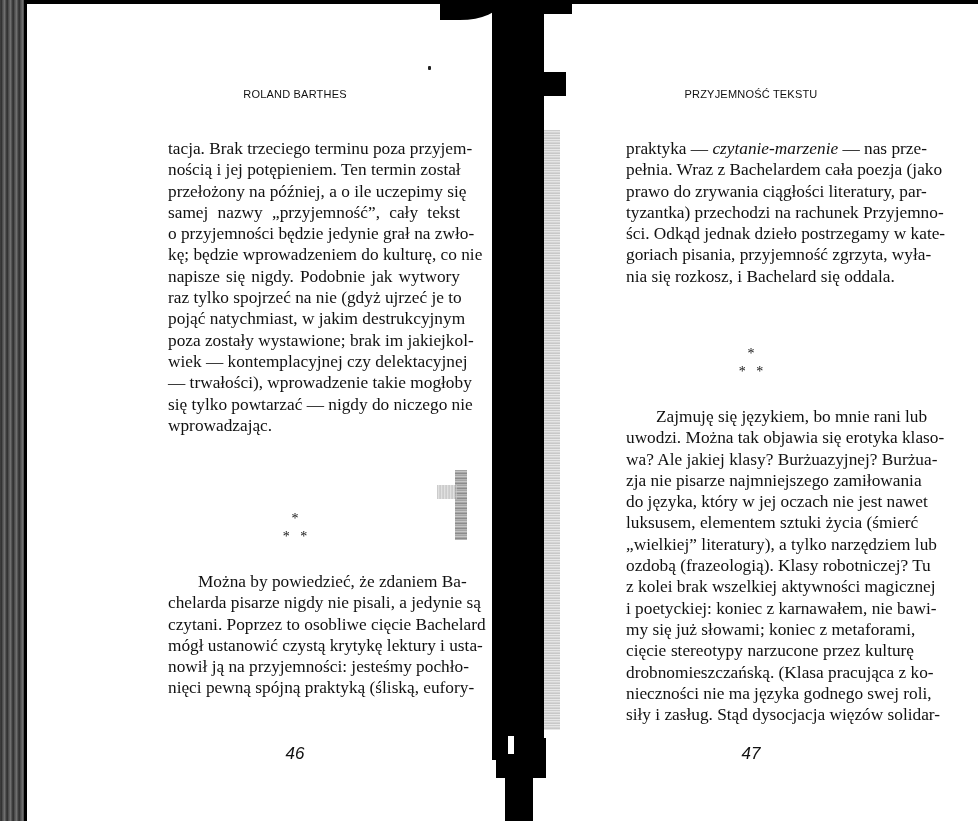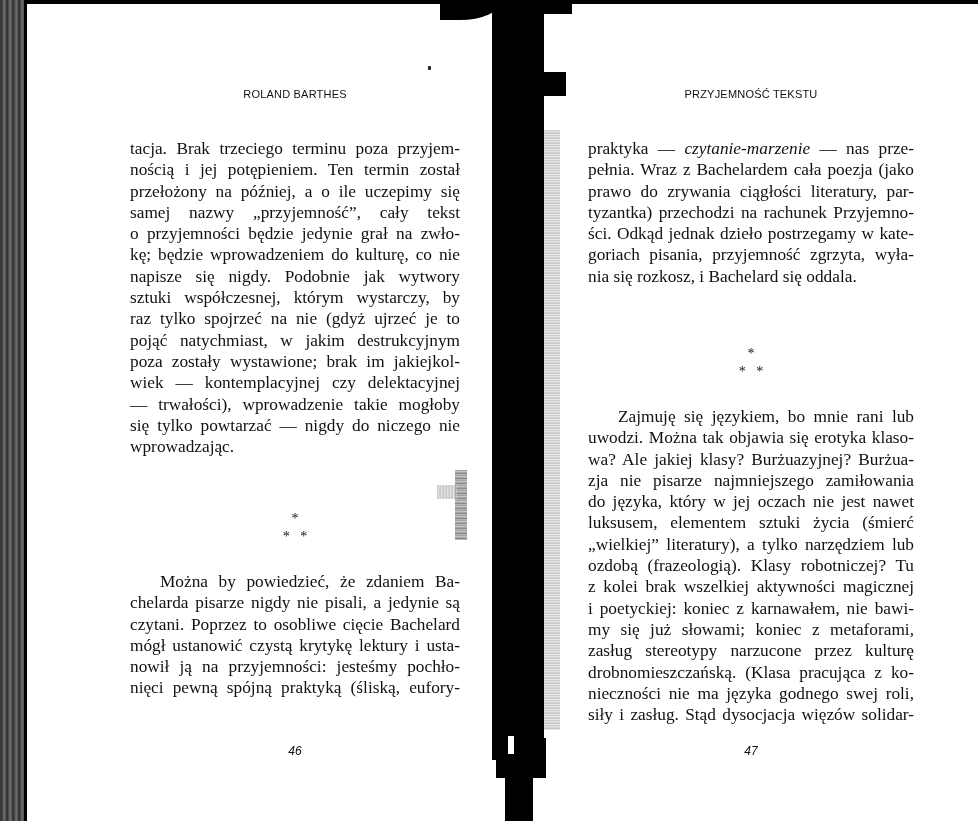--- a/index.html
+++ b/index.html
@@ -50,32 +50,32 @@
     position: absolute; top: 88px; width: 100%; text-align: center;
     font-family: "Liberation Sans", "DejaVu Sans", sans-serif;
     font-size: 11px; letter-spacing: 0.2px;
   }
   .running-head.italic { }
 
   .text-block {
     position: absolute; width: 100%;
     font-size: 17.3px; line-height: 21.3px;
   }
-  .line { display: block; white-space: nowrap; text-align: justify; text-align-last: justify; height: 21.3px; }
+  .line { display: block; white-space: nowrap; text-align: justify; text-align-last: justify; height: 21.3px; margin-left: 38px; }
   .line.last { text-align-last: left; }
   .line.indent { padding-left: 30px; }
   .ital { font-style: italic; }
 
   .asterisks {
     position: absolute; width: 100%; text-align: center; font-size: 14px; line-height: 18px;
   }
 
   .folio {
     position: absolute; width: 100%; text-align: center; font-style: italic;
-    font-family: "Liberation Sans", "DejaVu Sans", sans-serif; font-size: 12px;
+    font-family: "Liberation Sans", "DejaVu Sans", sans-serif; font-size: 17px;
   }
 </style>
 </head>
 <body>
 
 <div class="topbar"></div>
 <div class="left-edge"></div>
 <div class="left-edge-line"></div>
 <div class="speck"></div>
 
@@ -94,21 +94,20 @@
   <div class="running-head">ROLAND BARTHES</div>
 
   <div class="text-block" style="top:138px;">
     <span class="line">tacja. Brak trzeciego terminu poza przyjem-</span>
     <span class="line">nością i jej potępieniem. Ten termin został</span>
     <span class="line">przełożony na później, a o ile uczepimy się</span>
     <span class="line">samej nazwy „przyjemność”, cały tekst</span>
     <span class="line">o przyjemności będzie jedynie grał na zwło-</span>
     <span class="line">kę; będzie wprowadzeniem do kulturę, co nie</span>
     <span class="line">napisze się nigdy. Podobnie jak wytwory</span>
-    <span class="line">sztuki współczesnej, którym wystarczy, by</span>
     <span class="line">raz tylko spojrzeć na nie (gdyż ujrzeć je to</span>
     <span class="line">pojąć natychmiast, w jakim destrukcyjnym</span>
     <span class="line">poza zostały wystawione; brak im jakiejkol-</span>
     <span class="line">wiek — kontemplacyjnej czy delektacyjnej</span>
     <span class="line">— trwałości), wprowadzenie takie mogłoby</span>
     <span class="line">się tylko powtarzać — nigdy do niczego nie</span>
     <span class="line last">wprowadzając.</span>
   </div>
 
   <div class="asterisks" style="top:510px;">
@@ -151,20 +150,20 @@
     <span class="line">uwodzi. Można tak objawia się erotyka klaso-</span>
     <span class="line">wa? Ale jakiej klasy? Burżuazyjnej? Burżua-</span>
     <span class="line">zja nie pisarze najmniejszego zamiłowania</span>
     <span class="line">do języka, który w jej oczach nie jest nawet</span>
     <span class="line">luksusem, elementem sztuki życia (śmierć</span>
     <span class="line">„wielkiej” literatury), a tylko narzędziem lub</span>
     <span class="line">ozdobą (frazeologią). Klasy robotniczej? Tu</span>
     <span class="line">z kolei brak wszelkiej aktywności magicznej</span>
     <span class="line">i poetyckiej: koniec z karnawałem, nie bawi-</span>
     <span class="line">my się już słowami; koniec z metaforami,</span>
-    <span class="line">zasług stereotypy narzucone przez kulturę</span>
+    <span class="line">cięcie stereotypy narzucone przez kulturę</span>
     <span class="line">drobnomieszczańską. (Klasa pracująca z ko-</span>
     <span class="line">nieczności nie ma języka godnego swej roli,</span>
     <span class="line">siły i zasług. Stąd dysocjacja więzów solidar-</span>
   </div>
 
   <div class="folio" style="top:744px;">47</div>
 </div>
 
 </body></html>

